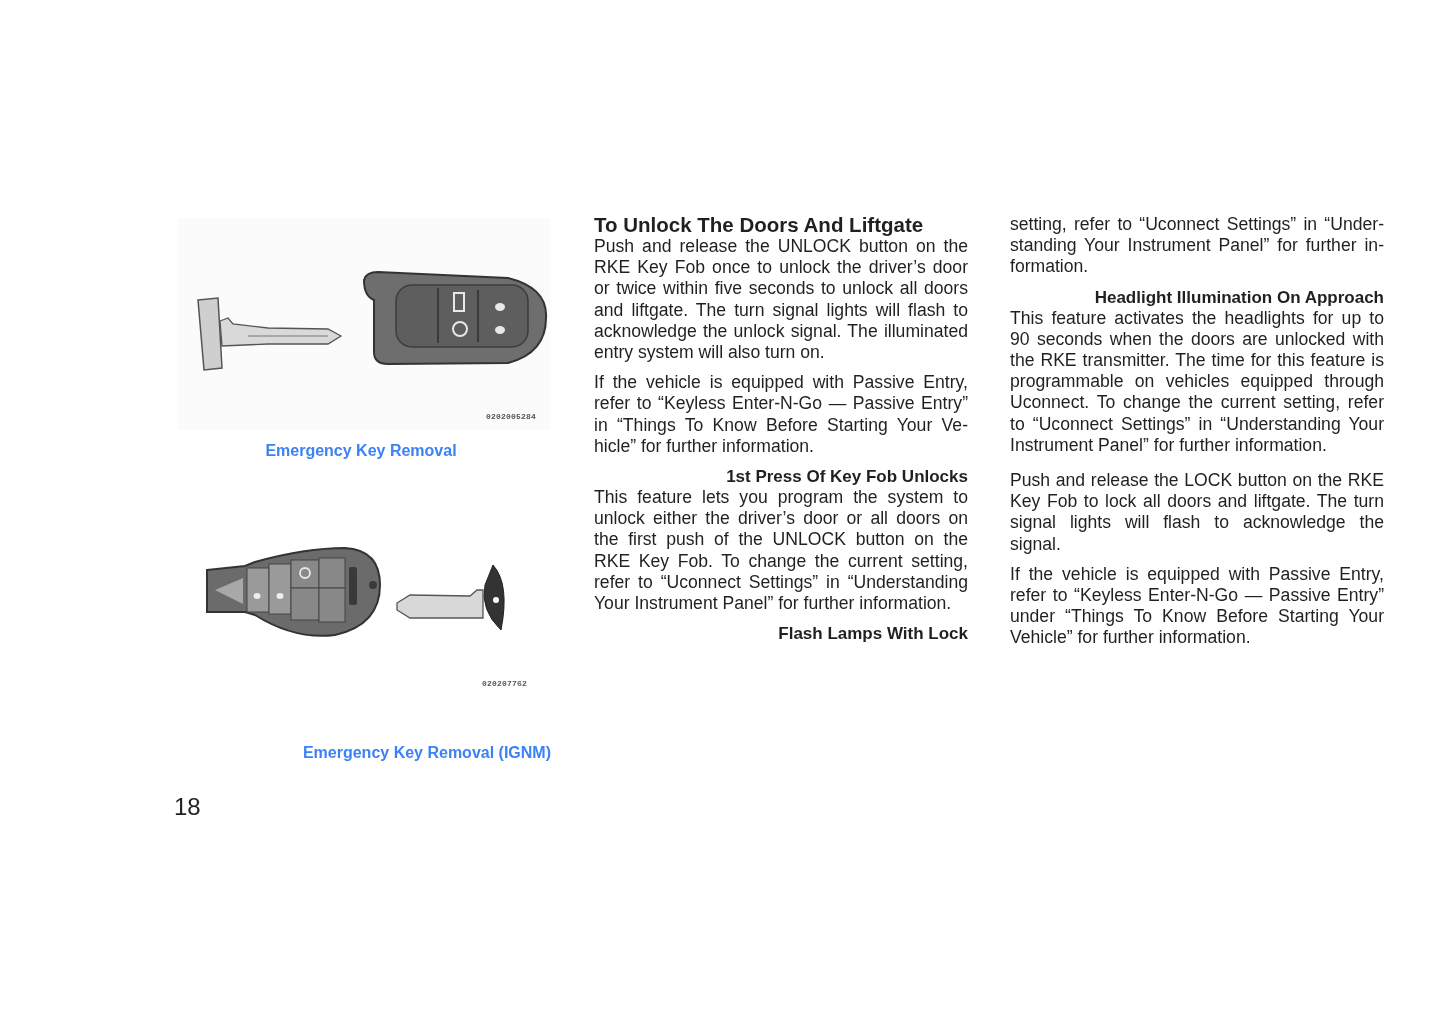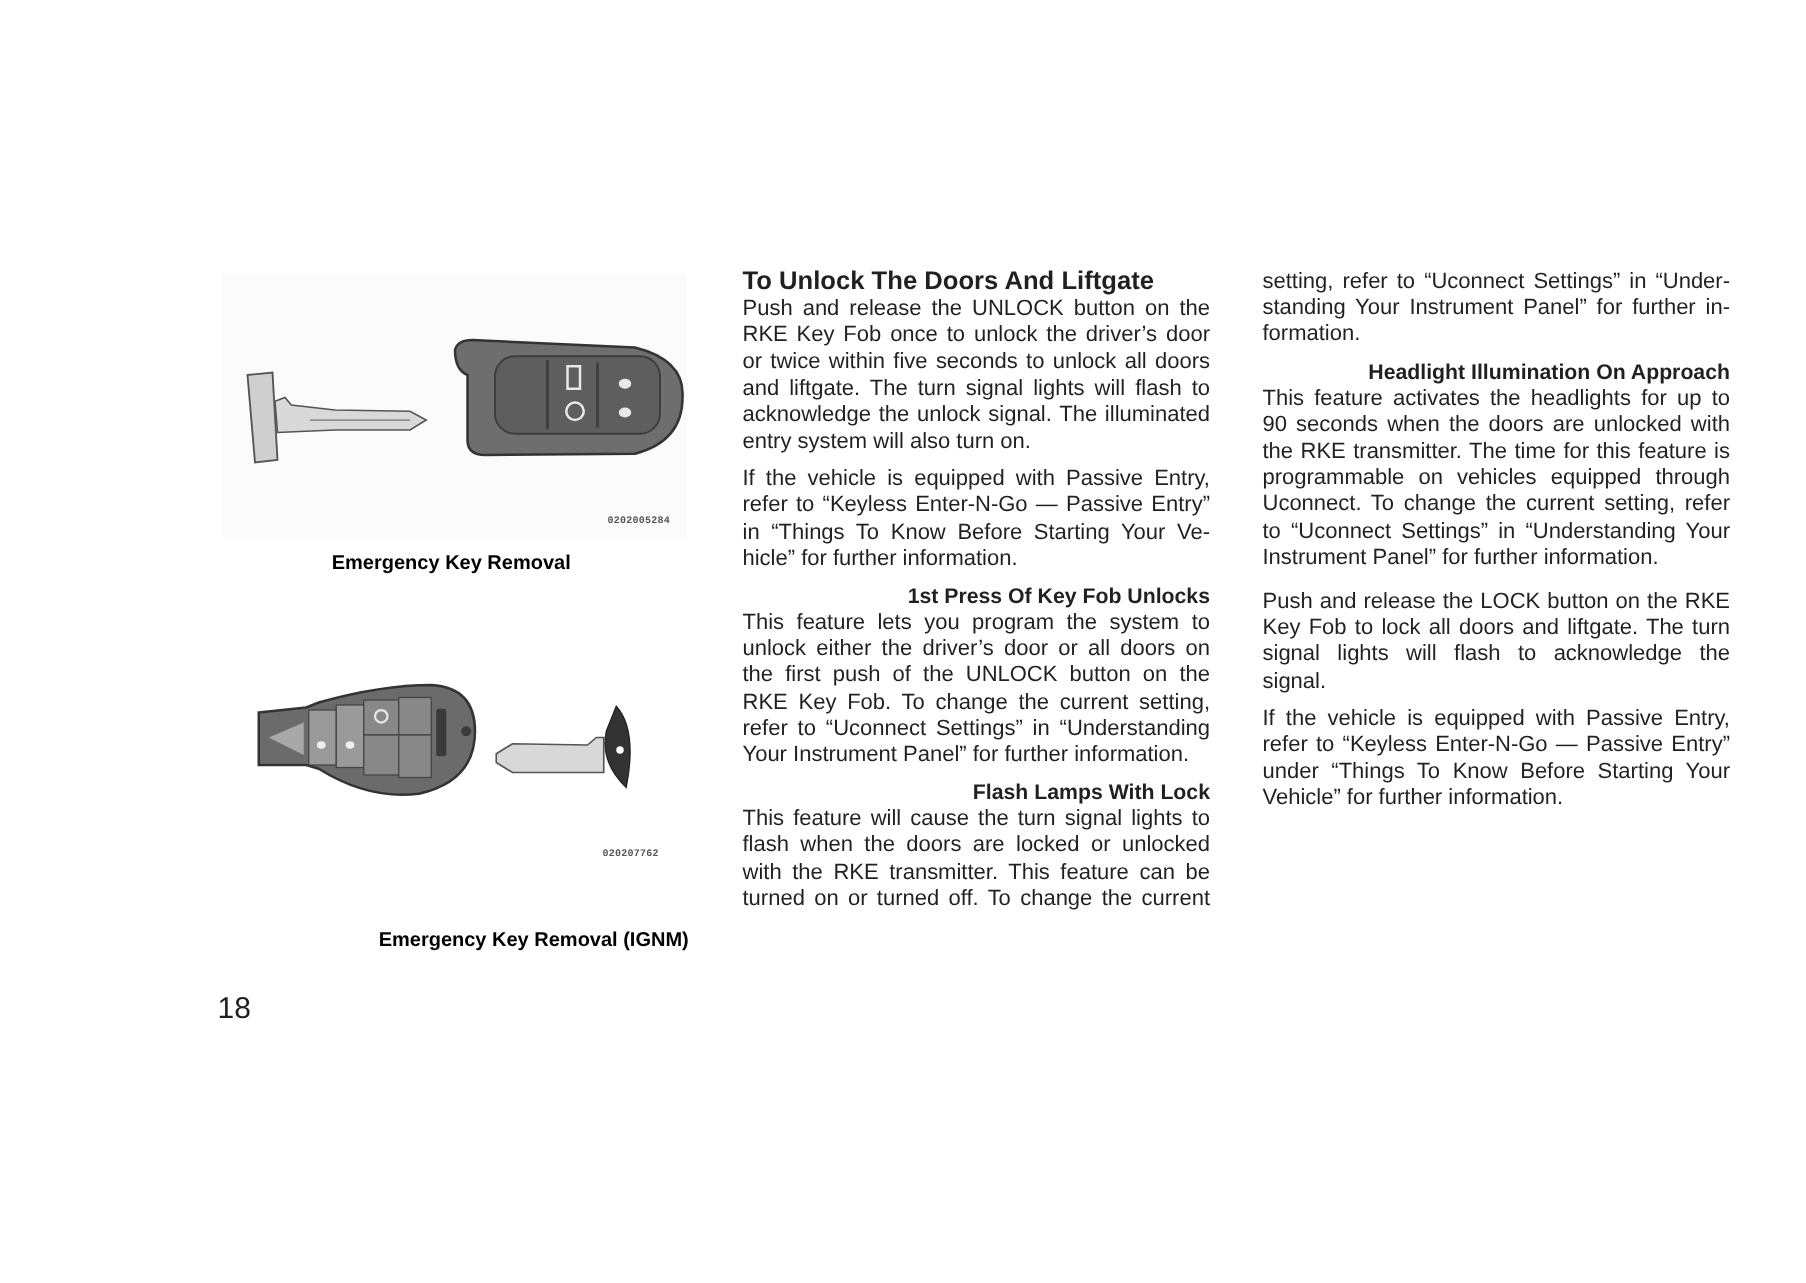--- a/index.html
+++ b/index.html
@@ -2,21 +2,21 @@
 <html><head>
 <meta charset="utf-8">
 <style>
   html, body { margin: 0; padding: 0; background: #ffffff; }
   body { width: 1445px; height: 1026px; position: relative; overflow: hidden;
          font-family: "Liberation Sans", sans-serif; color: #231f20; }
   .fig { position: absolute; }
   .fig svg { display: block; }
   .code { position: absolute; font-family: Liberation Mono, monospace; font-size: 8px; font-weight: bold;
           color: #555; letter-spacing: 0.2px; }
-  .caption { position: absolute; font-size: 16px; font-weight: bold; text-align: center; width: 380px; color: #000000; }
+  .caption { position: absolute; font-size: 16px; font-weight: bold; text-align: center; width: 380px; color: #3b82f6; }
   .col { position: absolute; width: 374px; font-size: 17.6px; line-height: 21.2px; text-align: justify; }
   .col p { margin: 0 0 9px 0; }
   .h1 { font-size: 20.5px; font-weight: bold; line-height: 22px; margin: 0; text-align: left; }
   .h2 { font-size: 17px; font-weight: bold; line-height: 21px; margin: 0; text-align: right; }
   .last-left { text-align-last: justify; }
   .pagenum { position: absolute; left: 174px; top: 793px; font-size: 24px; }
 </style>
 </head>
 <body>
 
@@ -77,21 +77,20 @@
 <div class="code" style="left:482px; top:679px;">020207762</div>
 <div class="caption" style="left:171px; top:744px;text-align:right;">Emergency Key Removal (IGNM)</div>
 
 <div class="col" style="left:594px; top:214px;">
   <h1 class="h1">To Unlock The Doors And Liftgate</h1>
   <p>Push and release the UNLOCK button on the RKE Key Fob once to unlock the driver’s door or twice within five seconds to unlock all doors and liftgate. The turn signal lights will flash to ac­knowledge the unlock signal. The illuminated entry system will also turn on.</p>
   <p>If the vehicle is equipped with Passive Entry, refer to “Keyless Enter-N-Go — Passive Entry” in “Things To Know Before Starting Your Ve­hicle” for further information.</p>
   <h2 class="h2">1st Press Of Key Fob Unlocks</h2>
   <p>This feature lets you program the system to unlock either the driver’s door or all doors on the first push of the UNLOCK button on the RKE Key Fob. To change the current setting, refer to “Uconnect Settings” in “Understanding Your In­strument Panel” for further information.</p>
   <h2 class="h2">Flash Lamps With Lock</h2>
-  <p class="last-left">This feature will cause the turn signal lights to flash when the doors are locked or unlocked with the RKE transmitter. This feature can be turned on or turned off. To change the current</p>
 </div>
 
 <div class="col" style="left:1010px; top:214px;">
   <p>setting, refer to “Uconnect Settings” in “Under­standing Your Instrument Panel” for further in­formation.</p>
   <h2 class="h2">Headlight Illumination On Approach</h2>
   <p style="margin-bottom:14px;">This feature activates the headlights for up to 90 seconds when the doors are unlocked with the RKE transmitter. The time for this feature is programmable on vehicles equipped through Uconnect. To change the current setting, refer to “Uconnect Settings” in “Understanding Your Instrument Panel” for further information.</p>
   <p>Push and release the LOCK button on the RKE Key Fob to lock all doors and liftgate. The turn signal lights will flash to acknowledge the signal.</p>
   <p>If the vehicle is equipped with Passive Entry, refer to “Keyless Enter-N-Go — Passive Entry” under “Things To Know Before Starting Your Vehicle” for further information.</p>
 </div>
 

